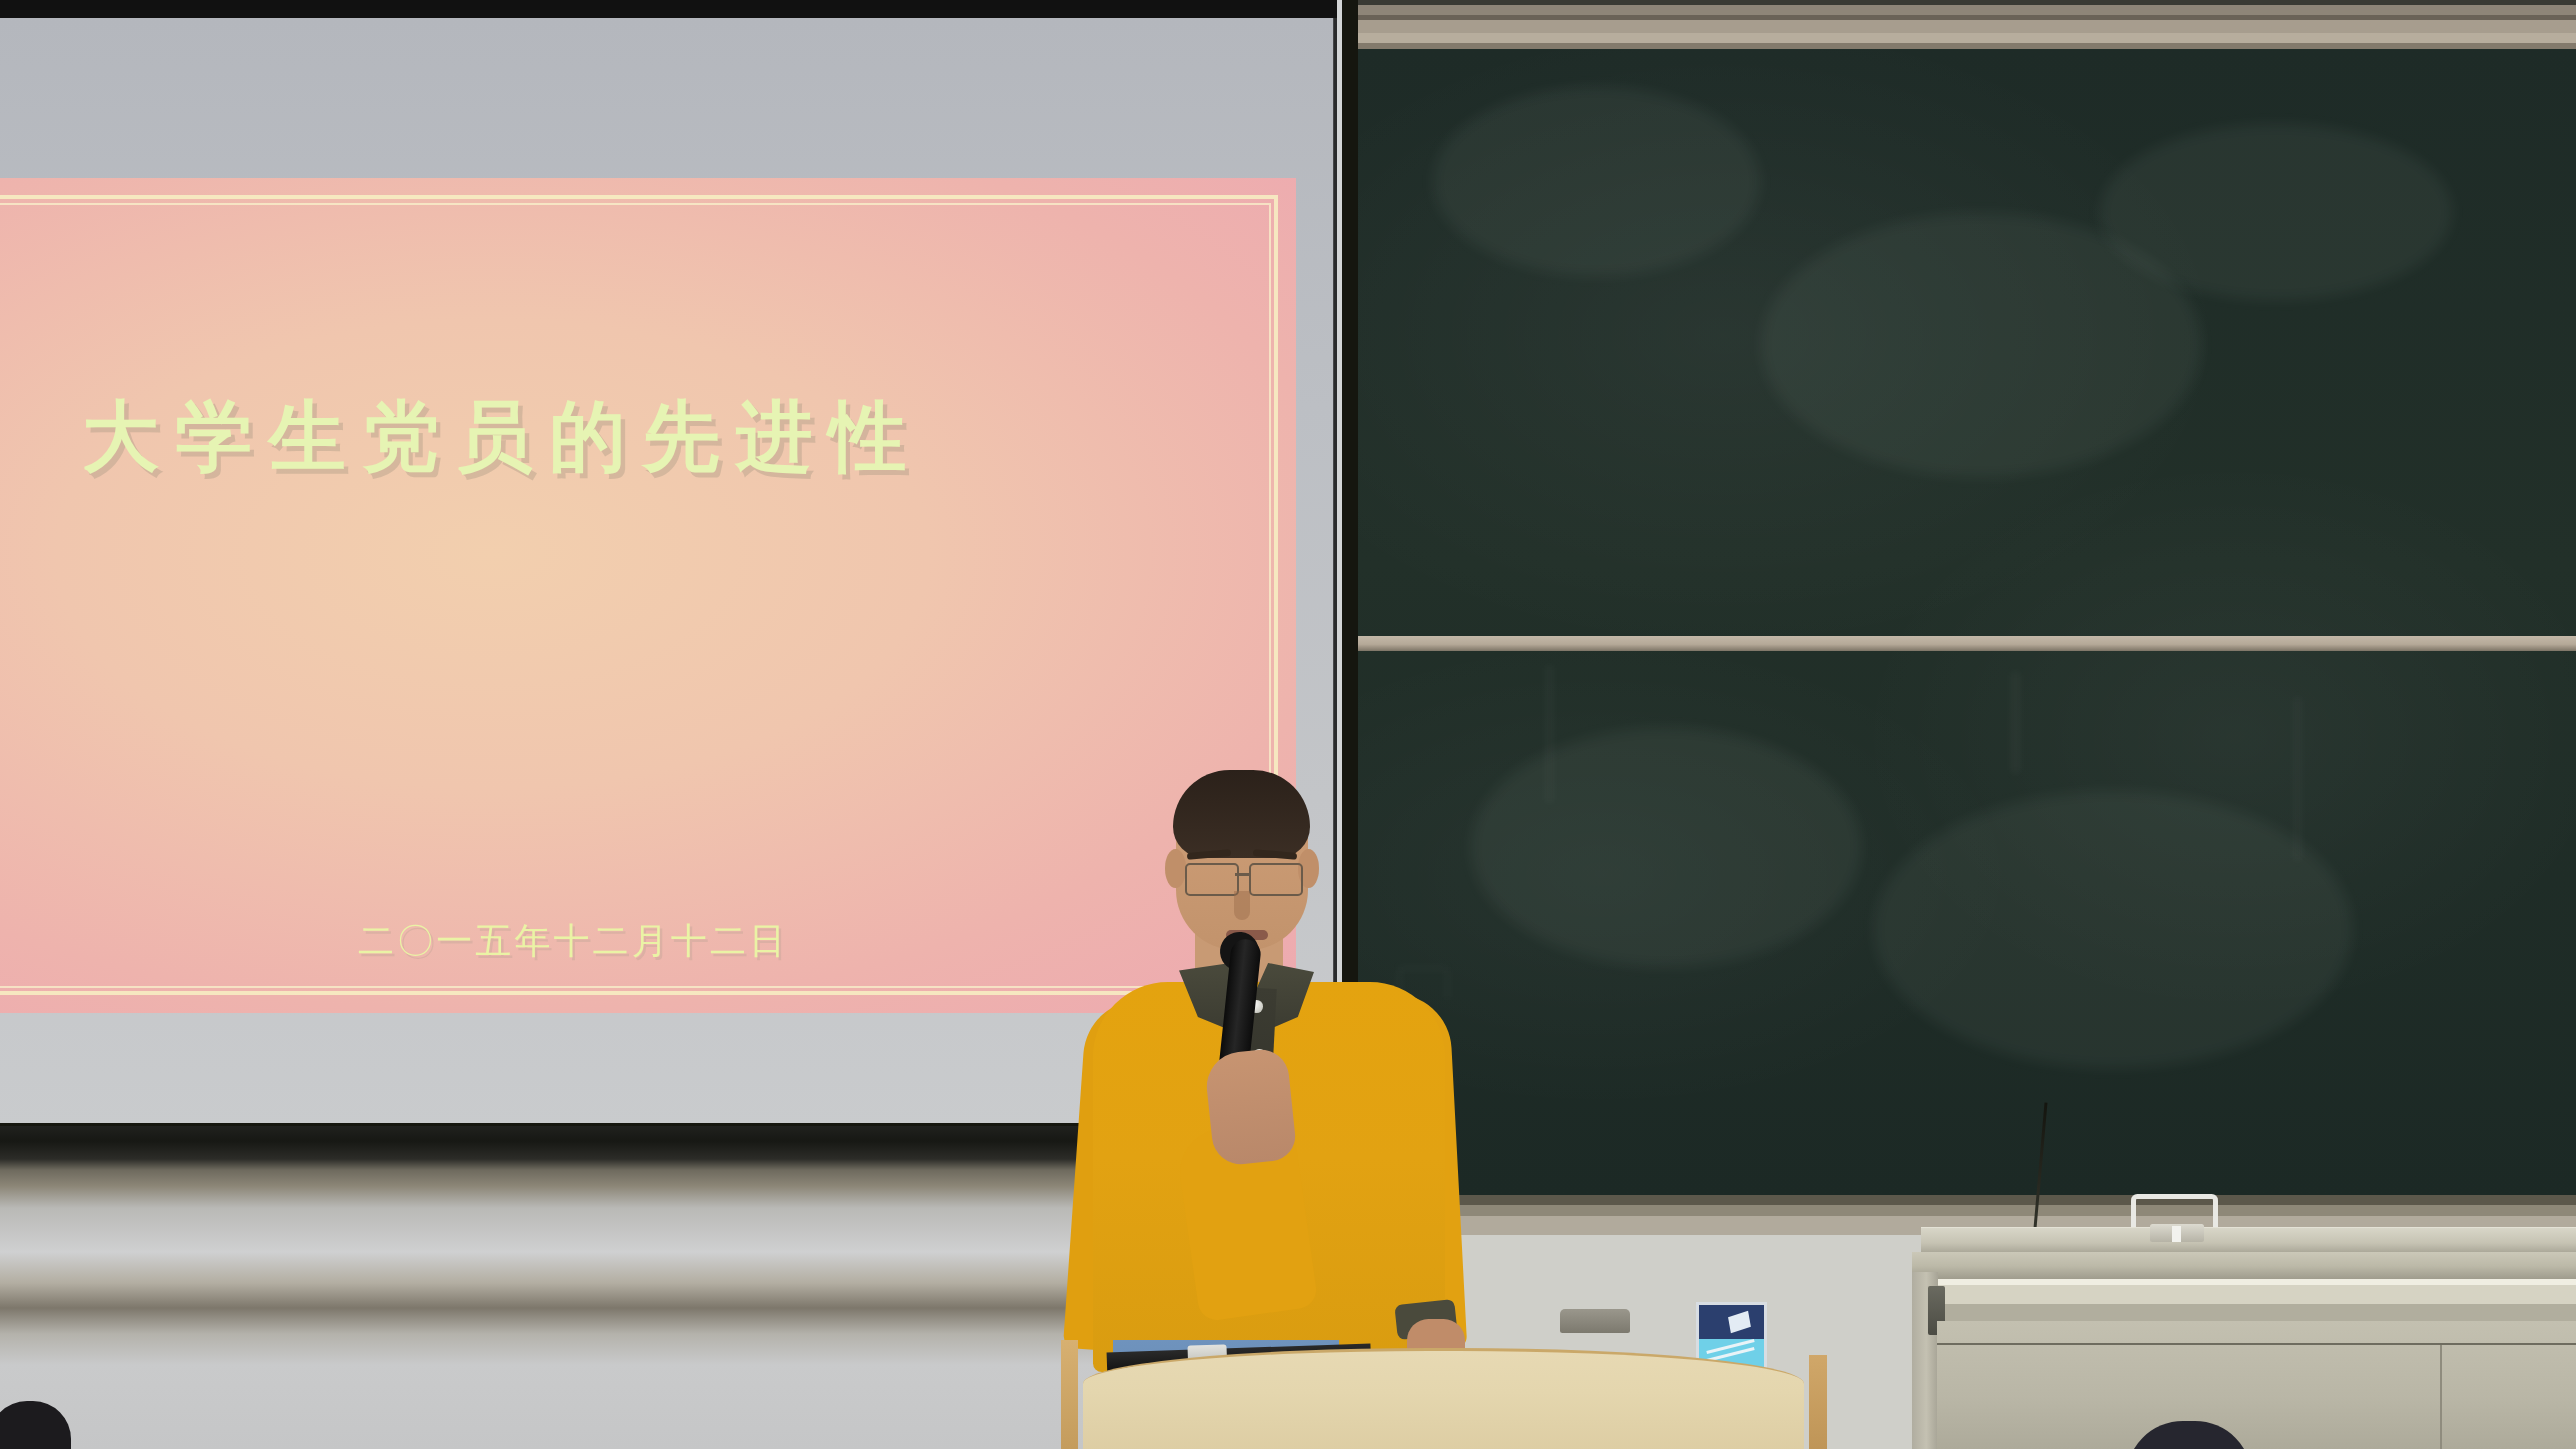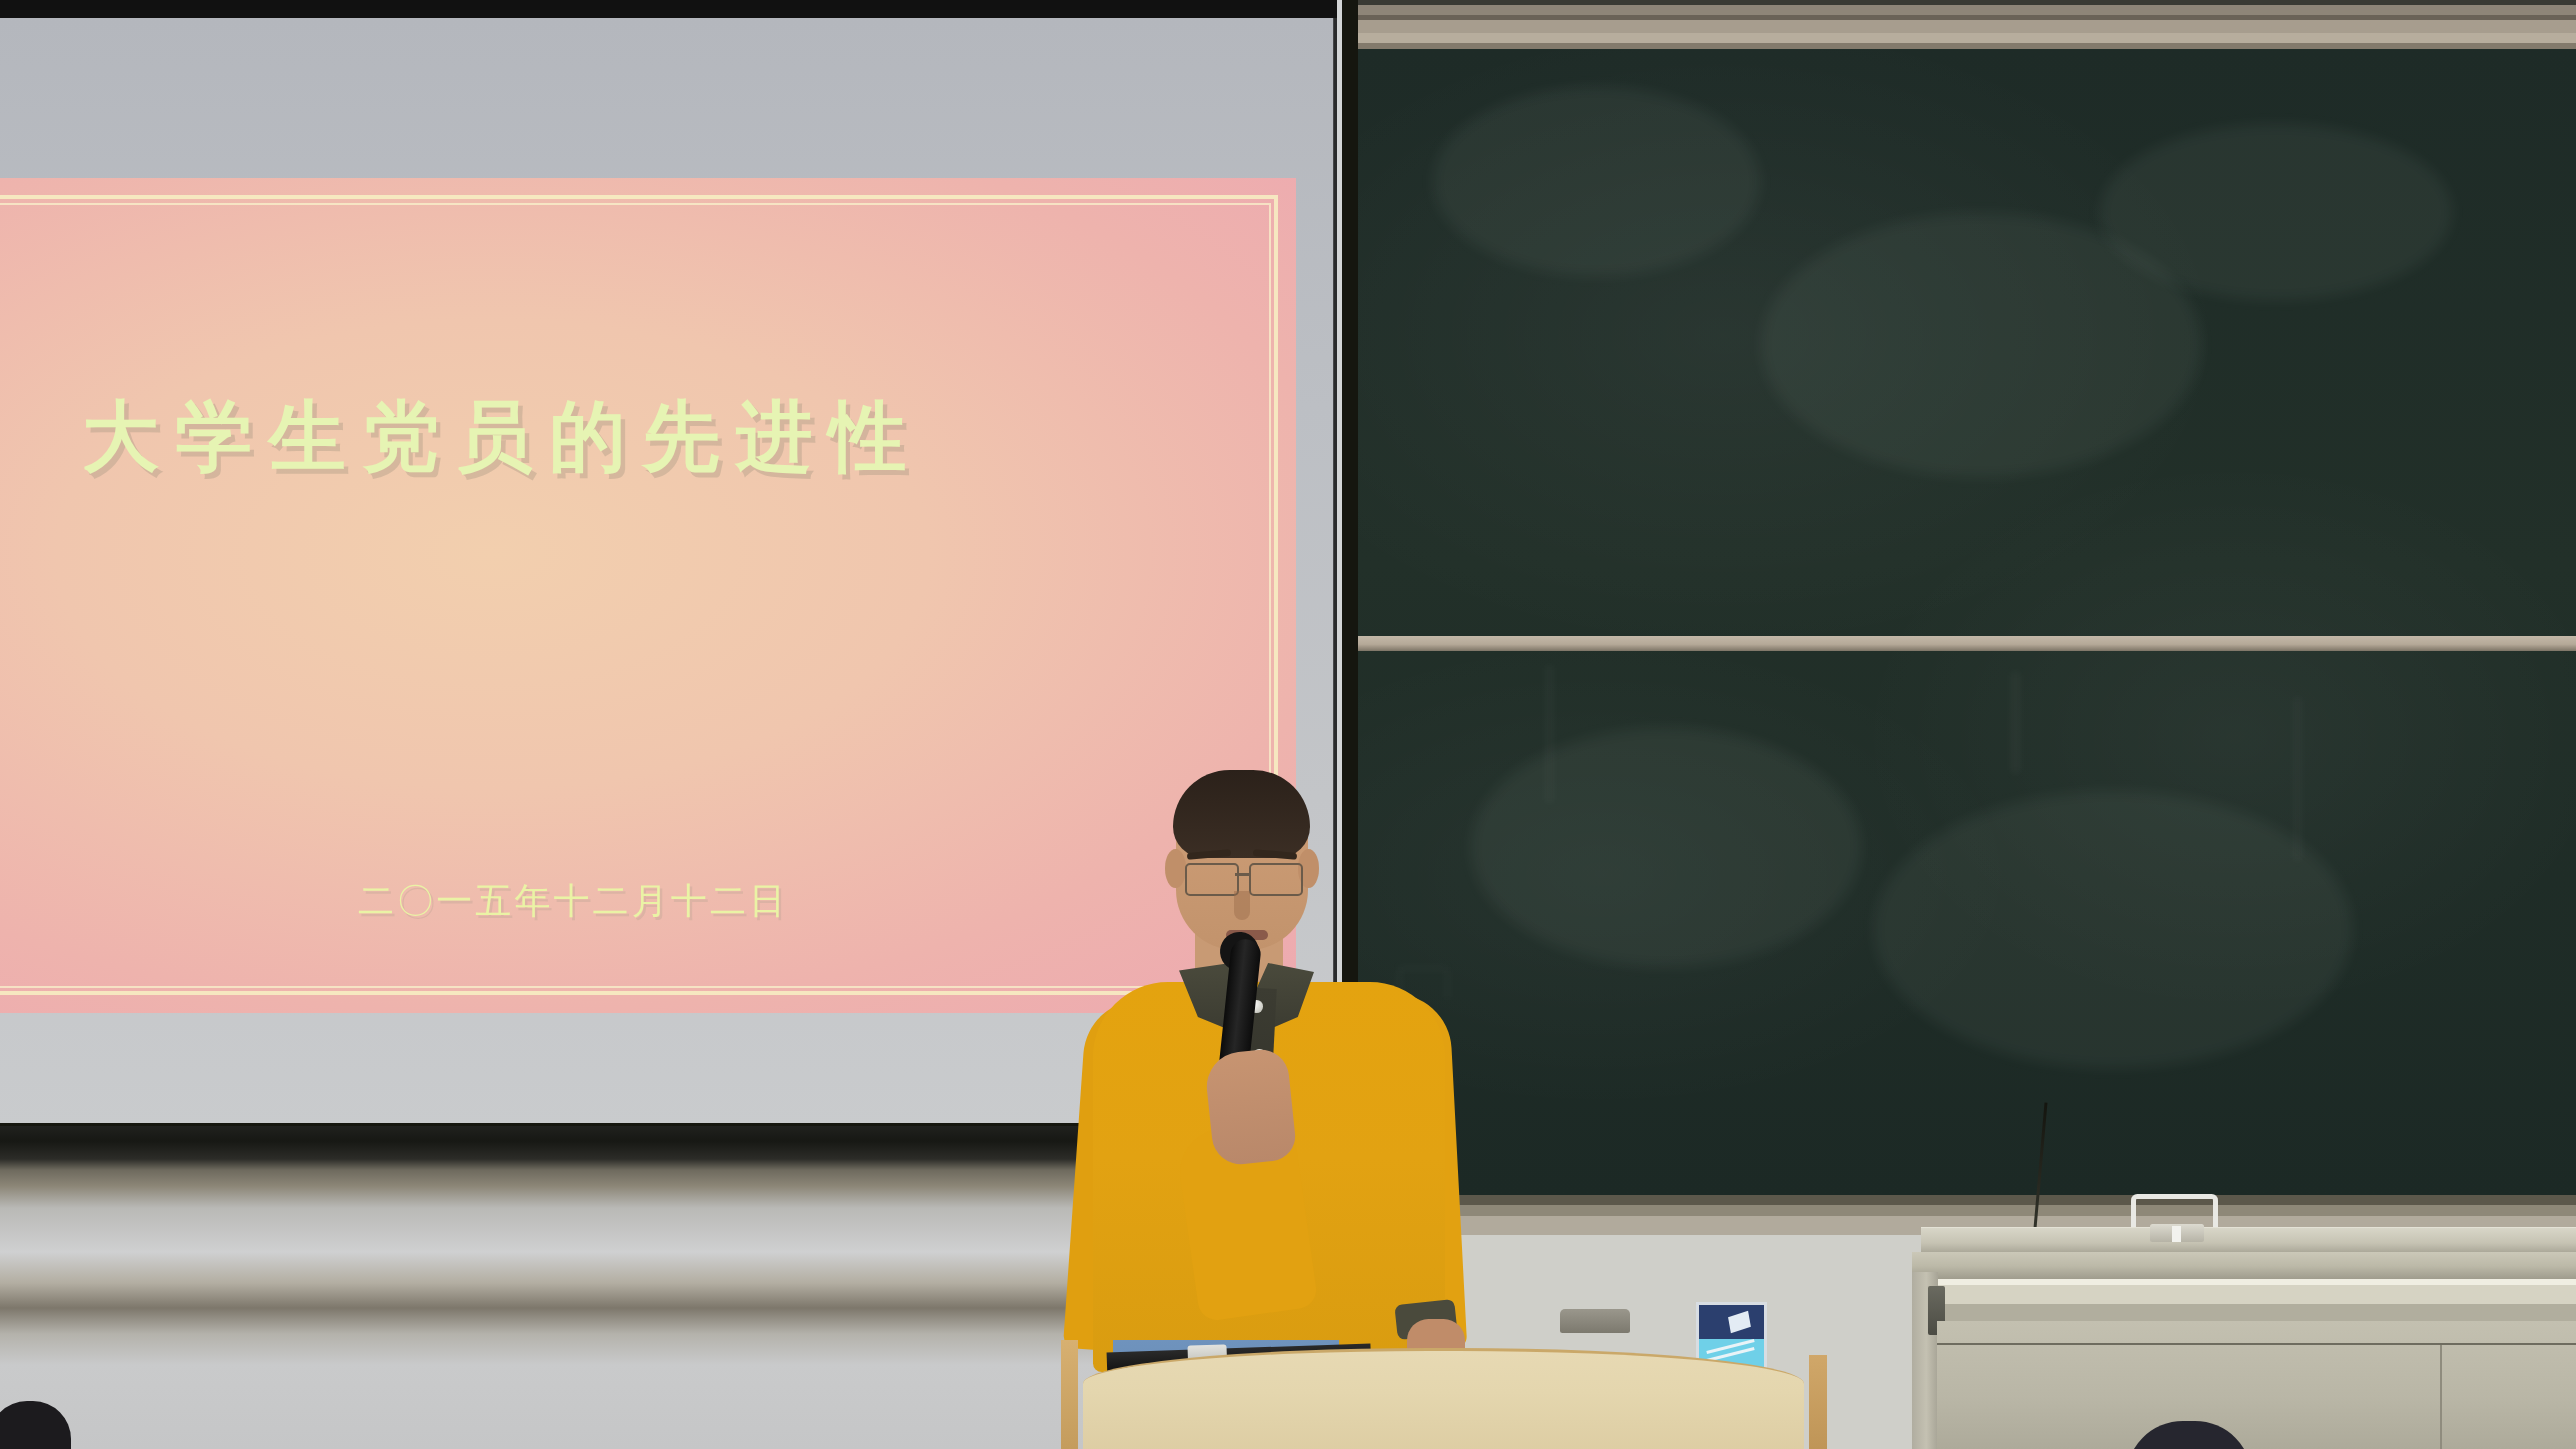--- a/index.html
+++ b/index.html
@@ -60,21 +60,21 @@
     position:absolute;left:82px;top:208px;
     font-size:77px;
     letter-spacing:16.4px;
     font-weight:700;
     color:#e6f4b3;
     text-shadow:4.4px 5px 0 rgba(150,140,120,.30);
     white-space:nowrap;
     font-family:"DejaVu Sans","Liberation Sans",sans-serif;
   }
   .slide-date{
-    position:absolute;left:358px;top:699px;
+    position:absolute;left:358px;top:739px;
     font-size:36px;
     letter-spacing:3.1px;
     color:#eaf3a5;
     text-shadow:2.5px 2.5px 0 rgba(160,150,130,.22);
     white-space:nowrap;
     font-family:Liberation Serif, serif;
   }
 
   
   .board-wrap{

